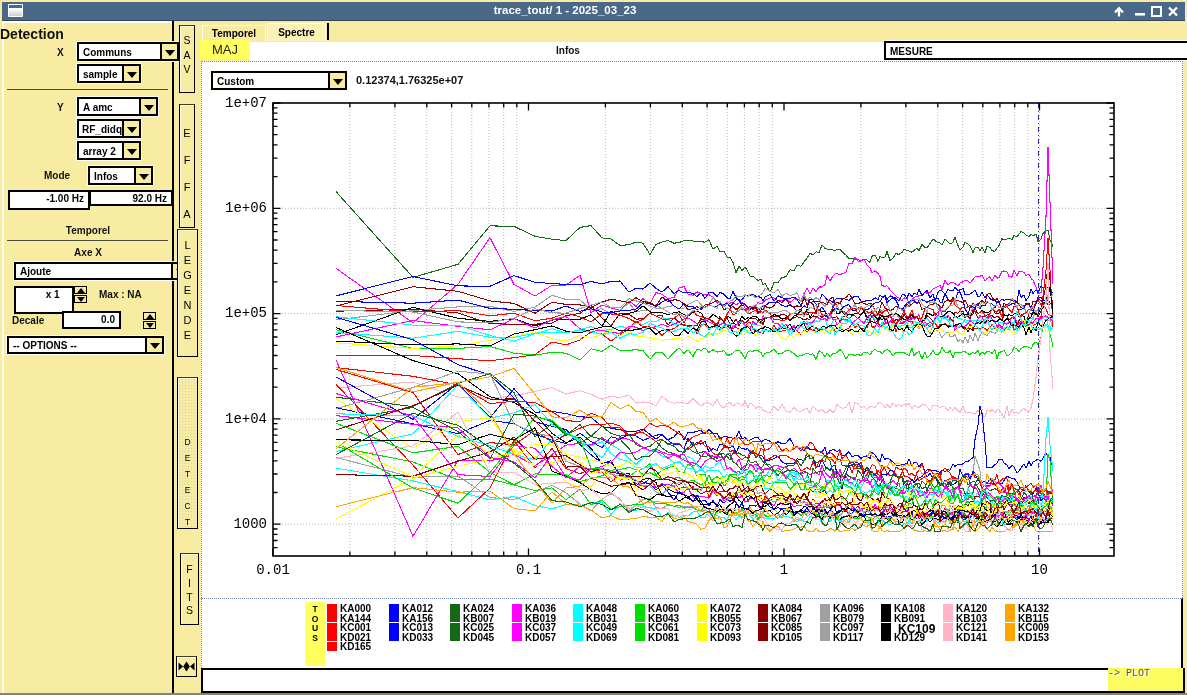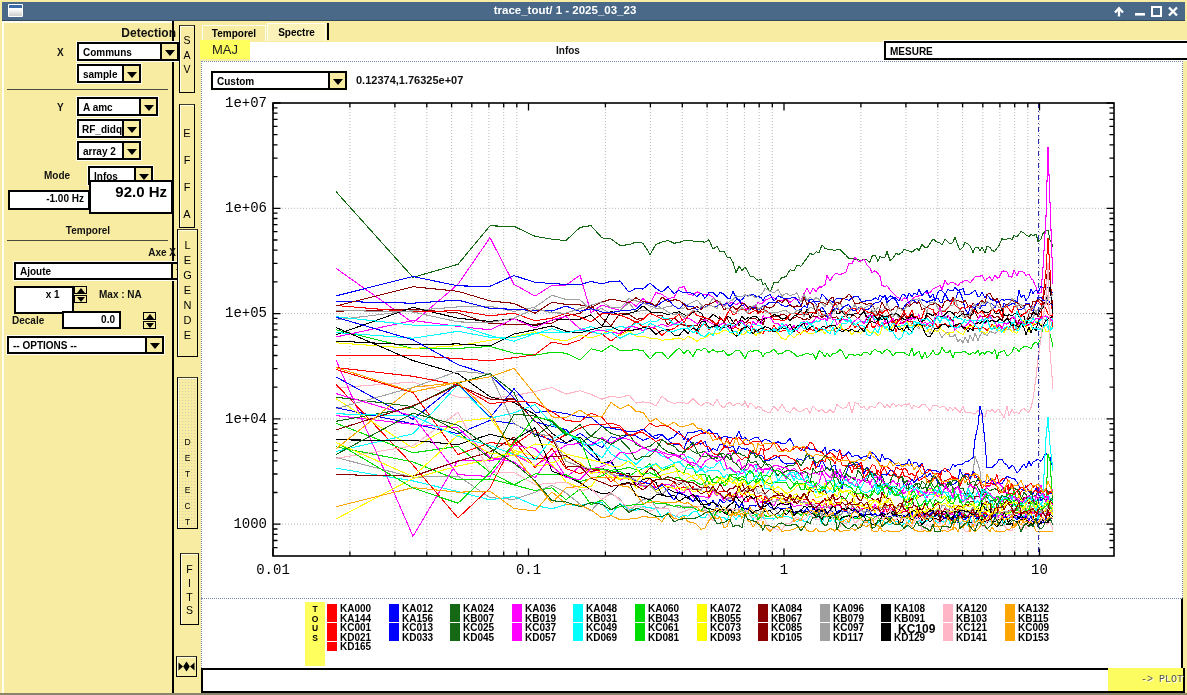--- a/index.html
+++ b/index.html
@@ -26,21 +26,21 @@
   </div>
 <div class="abs b" style="left:430px;top:4px;width:270px;text-align:center;font-size:11.5px;color:#fff">trace_tout/ 1 - 2025_03_23</div>
 <svg class="abs" style="left:1108px;top:3px" width="75" height="16">
     <path d="M11 13.5 L11 6 M7 9.5 L11 5.2 L15 9.5" stroke="#fff" stroke-width="2.3" fill="none"></path>
     <rect x="27" y="10" width="10" height="2.6" fill="#fff"></rect>
     <rect x="44" y="4" width="9" height="9" fill="none" stroke="#fff" stroke-width="2"></rect>
     <path d="M61 4.5 L69 12.5 M69 4.5 L61 12.5" stroke="#fff" stroke-width="2.4"></path>
   </svg>
 <div class="abs" style="left:2px;top:21px;width:171px;height:672px;background:#f8eca2;box-shadow:inset 2px 2px 0 #fffdf0"></div>
 <div class="abs" style="left:172px;top:21px;width:2px;height:672px;background:#000"></div>
-<div class="lbl" style="left:0;top:26px;width:176px;text-align:right;font-size:12px">Detection</div>
+<div class="lbl" style="left:0;top:26px;width:176px;text-align:left;font-size:14px">Detection</div>
 <div class="lbl" style="left:57px;top:47px;font-size:10px">X</div>
 <div class="cb" style="left:77px;top:42px;width:102px;height:19px">
     <div class="cbt" style="font-size:10px;left:4px">Communs</div>
     <div class="cba" style="width:17px">
       <div class="tri"></div>
     </div>
   </div>
 <div class="cb" style="left:77px;top:64px;width:64px;height:19px">
     <div class="cbt" style="font-size:10px;left:4px">sample</div>
     <div class="cba" style="width:17px">
@@ -68,24 +68,24 @@
     </div>
   </div>
 <div class="lbl" style="left:44px;top:170px;font-size:10px">Mode</div>
 <div class="cb" style="left:88px;top:166px;width:65px;height:19px">
     <div class="cbt" style="font-size:10px;left:4px">Infos</div>
     <div class="cba" style="width:17px">
       <div class="tri"></div>
     </div>
   </div>
 <div class="en" style="left:8px;top:190px;width:82px;height:20px;font-size:10px">-1.00 Hz</div>
-<div class="en" style="left:89px;top:180px;width:84px;height:34px;font-size:15px">92.0 Hz</div>
+<div class="en" style="left:89px;top:190px;width:84px;height:16px;font-size:10px">92.0 Hz</div>
 <div class="lbl" style="left:0;top:225px;width:176px;text-align:center;font-size:10px">Temporel</div>
 <div class="sep" style="left:7px;top:240px;width:161px"></div>
-<div class="lbl" style="left:0;top:247px;width:176px;text-align:right;font-size:10px">Axe X</div>
+<div class="lbl" style="left:0;top:247px;width:176px;text-align:center;font-size:10px">Axe X</div>
 <div class="cb" style="left:14px;top:262px;width:176px;height:18px">
     <div class="cbt" style="font-size:10px;left:4px">Ajoute</div>
     <div class="cba" style="width:17px">
       <div class="tri"></div>
     </div>
   </div>
 <div class="en" style="left:14px;top:286px;width:60px;height:28px;font-size:10px">x 1&nbsp;&nbsp;&nbsp;</div>
 <div class="sp" style="left:74px;top:286px;width:13px">
     <div class="spb">
       <div class="triu"></div>
@@ -343,13 +343,13 @@
     <div class="abs" style="left:803px;top:4.5px;width:10px;height:9px;background:#ffa500"></div>
     <div class="abs b" style="left:816px;top:4.0px;font-size:10px">KA132</div>
     <div class="abs" style="left:803px;top:14.1px;width:10px;height:9px;background:#ffa500"></div>
     <div class="abs b" style="left:816px;top:13.6px;font-size:10px">KB115</div>
     <div class="abs" style="left:803px;top:23.7px;width:10px;height:9px;background:#ffa500"></div>
     <div class="abs b" style="left:816px;top:23.2px;font-size:10px">KC009</div>
     <div class="abs" style="left:803px;top:33.3px;width:10px;height:9px;background:#ffa500"></div>
     <div class="abs b" style="left:816px;top:32.8px;font-size:10px">KD153</div>
   </div>
 <div class="abs" style="left:201px;top:668px;width:984px;height:25px;background:#fff;border:2px solid #000"></div>
-<div class="abs" style="left:1108px;top:668px;width:75px;height:23px;background:#fcfc60;font-family:'Liberation Mono',monospace;font-size:10px;color:#555;text-shadow:1px 1px 0 #fff;text-align:right;padding-top:6px">-&gt; PLOT</div>
+<div class="abs" style="left:1108px;top:668px;width:75px;height:23px;background:#fcfc60;font-family:'Liberation Mono',monospace;font-size:10px;color:#555;text-shadow:1px 1px 0 #fff;text-align:left;">-&gt; PLOT</div>
 <div class="abs" style="left:0;top:693px;width:1187px;height:2px;background:#8a8468"></div>
 </body></html>

